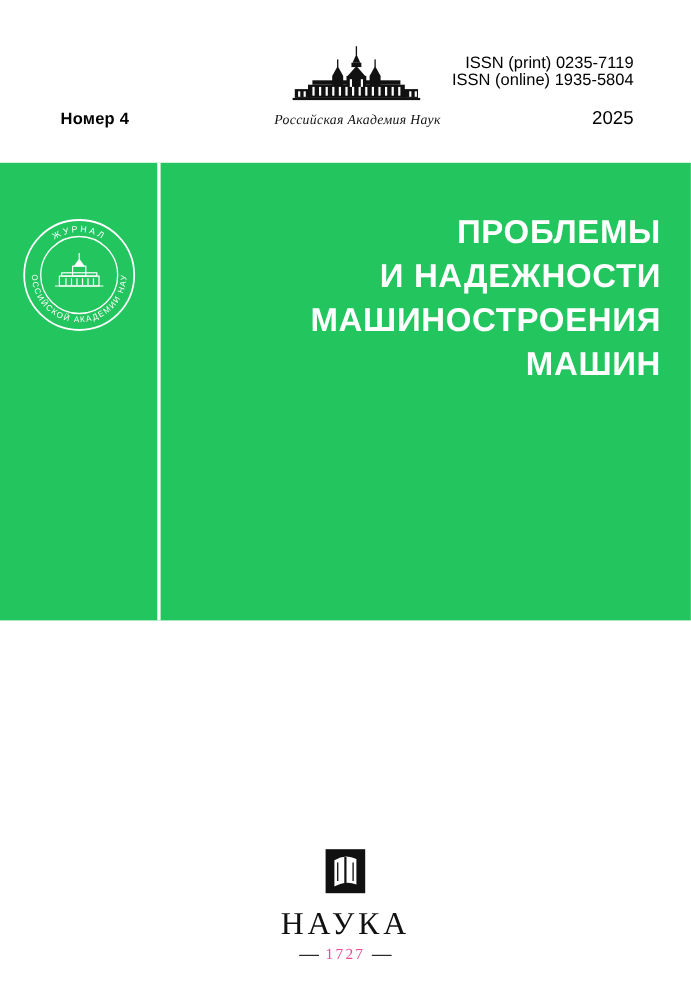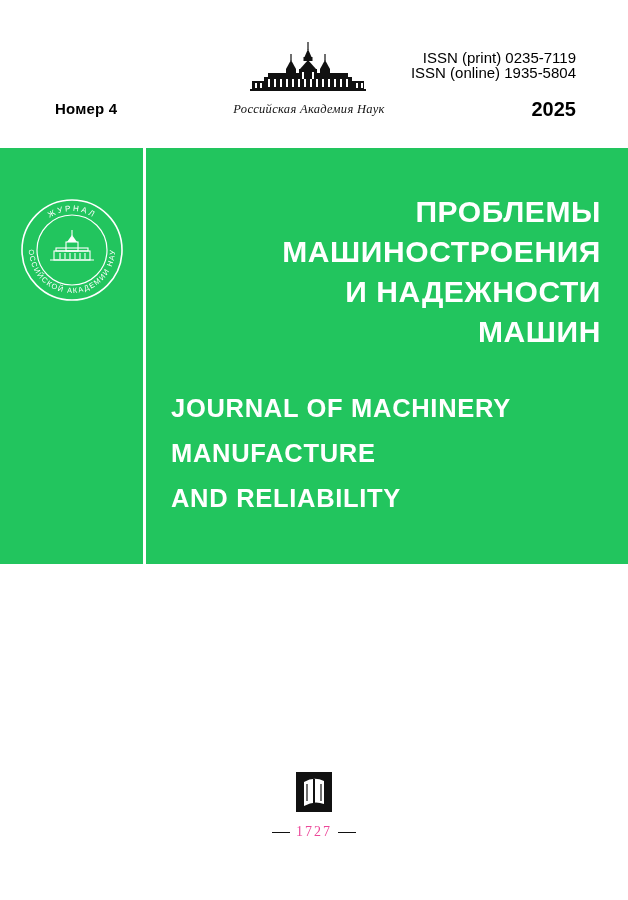--- a/index.html
+++ b/index.html
@@ -37,40 +37,40 @@
     top: 60px;
     font-size: 15px;
     font-weight: bold;
     color: #000000;
     letter-spacing: 0.2px;
   }
   .year {
     position: absolute;
     right: 52px;
     top: 58px;
-    font-size: 20px;
-    font-weight: bold;
+    font-size: 17px;
+    font-weight: normal;
     color: #000000;
   }
   .issn-block {
     position: absolute;
     right: 52px;
     top: 10px;
     text-align: right;
     line-height: 15px;
   }
   .issn-line {
     font-size: 15px;
     color: #000000;
     white-space: nowrap;
   }
 
   .ras-emblem {
     position: absolute;
-    left: 224px;
+    left: 240px;
     top: 0px;
     width: 170px;
     height: 88px;
     text-align: center;
   }
   .ras-emblem svg { display: block; margin: 0 auto; }
   .ras-caption {
     font-family: "Liberation Serif", serif;
     font-style: italic;
     font-size: 12.5px;
@@ -270,39 +270,35 @@
         <line x1="57" y1="57" x2="57" y2="63"></line>
         <line x1="62" y1="57" x2="62" y2="63"></line>
         <line x1="67" y1="57" x2="67" y2="63"></line>
         <line x1="32" y1="64" x2="76" y2="64"></line>
       </g>
     </svg>
   </div>
 
   <div class="title-ru">
     <div>ПРОБЛЕМЫ</div>
+    <div>И НАДЕЖНОСТИ</div>
     <div>МАШИНОСТРОЕНИЯ</div>
-    <div>И НАДЕЖНОСТИ</div>
     <div>МАШИН</div>
   </div>
 
-  <div class="title-en">
-    <div>JOURNAL OF MACHINERY</div>
-    <div>MANUFACTURE</div>
-    <div>AND RELIABILITY</div>
-  </div>
 
   <div class="publisher">
     <div class="publisher-mark">
       <svg width="40" height="44" viewBox="0 0 40 44" aria-hidden="true">
         <rect x="2" y="2" width="36" height="40" fill="#111111"></rect>
         <path d="M 10 36 L 10 12 Q 20 6 30 11 L 30 34 Q 20 30 10 36 Z" fill="#ffffff"></path>
         <path d="M 20 9 L 20 33" stroke="#111111" stroke-width="2" fill="none"></path>
         <path d="M 13 14 L 13 31" stroke="#111111" stroke-width="1.2" fill="none"></path>
         <path d="M 27 14 L 27 31" stroke="#111111" stroke-width="1.2" fill="none"></path>
       </svg>
     </div>
+    <div class="publisher-name">НАУКА</div>
     <div class="publisher-year">
       <span class="dash"></span><span>1727</span><span class="dash"></span>
     </div>
   </div>
 
 </div>
 
 </body></html>

